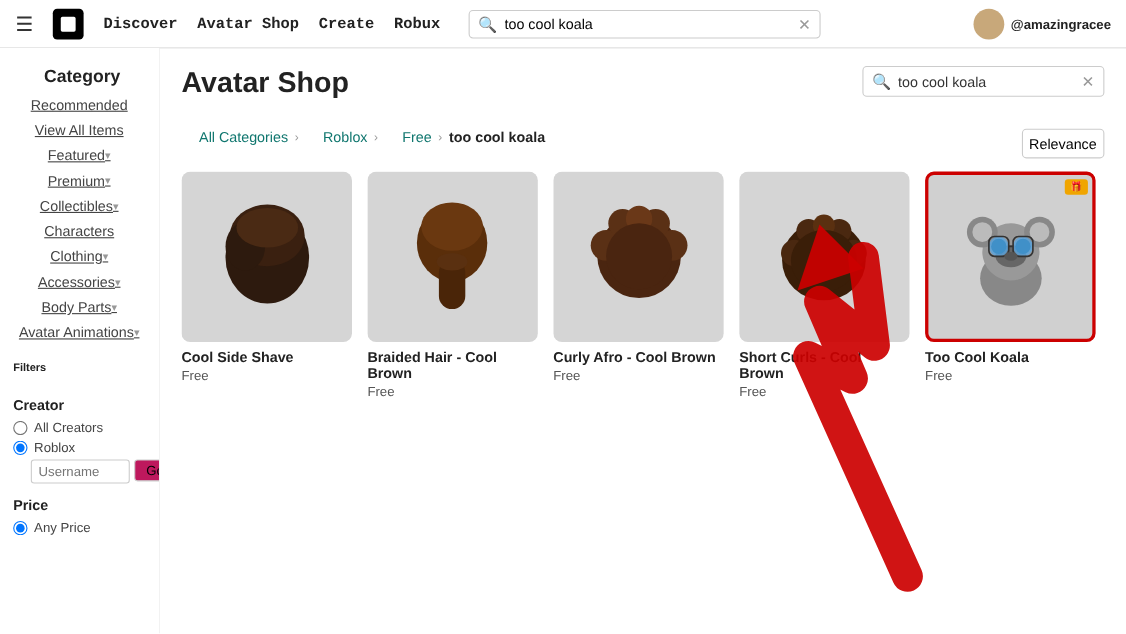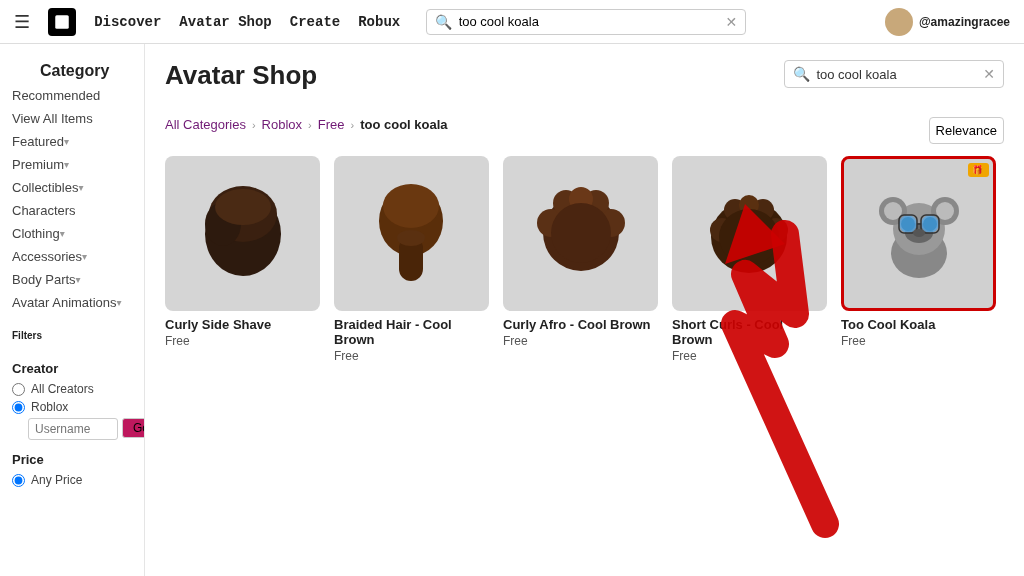--- a/index.html
+++ b/index.html
@@ -24,31 +24,31 @@
     .nav-avatar { margin-left: auto; display: flex; align-items: center; gap: 6px; cursor: pointer; }
     .nav-avatar-img { width: 28px; height: 28px; background: #c8a87a; border-radius: 50%; }
     .nav-username { font-size: 12px; font-weight: 600; }
 
     
     .layout { display: flex; height: calc(576px - 44px); overflow: hidden; }
 
     
     .sidebar { width: 145px; min-width: 145px; border-right: 1px solid #e5e5e5; padding: 12px 0; overflow-y: auto; background: #fff; }
     .sidebar-section-title { font-weight: 700; font-size: 16px; padding: 6px 12px 4px; margin-left: 28px; }
-    .sidebar-item { display: flex; align-items: center; justify-content: flex-start; padding: 4px 12px; cursor: pointer; font-size: 13px; color: #444; }
+    .sidebar-item { display: flex; align-items: center; justify-content: center; padding: 4px 12px; cursor: pointer; font-size: 13px; color: #444; text-decoration: underline; }
     .sidebar-item .chevron { font-size: 10px; color: #999; }
 
     
     .main-content { flex: 1; overflow-y: auto; padding: 16px 20px; }
     .page-heading { font-size: 26px; font-weight: 800; margin-bottom: 14px; }
 
     
     .breadcrumb { display: flex; align-items: center; gap: 6px; font-size: 13px; margin-bottom: 12px; color: #555; }
     .breadcrumb span { color: #555; }
-    .breadcrumb .crumb-link { color: #701a75; font-weight: 500; cursor: pointer; }
+    .breadcrumb .crumb-link { color: #0f766e; font-weight: 500; cursor: pointer; margin-left: 16px; }
     .breadcrumb .crumb-current { color: #222; font-weight: 600; }
     .breadcrumb .sep { color: #999; font-size: 11px; }
     .relevance-btn {
       border: 1px solid #ccc; border-radius: 4px; padding: 5px 6px;
       font-size: 13px; background: #fff; cursor: pointer; font-weight: 500;
     }
 
     
     .product-grid { display: flex; gap: 14px; flex-wrap: wrap; }
     .product-card { width: 155px; cursor: pointer; }
@@ -227,21 +227,21 @@
 
       <div class="product-card">
         <div class="product-img-wrap" style="background:#d5d5d5;">
           <svg width="100" height="110" viewBox="0 0 100 110">
             <ellipse cx="50" cy="55" rx="38" ry="42" fill="#2d1a0e"></ellipse>
             <ellipse cx="50" cy="35" rx="34" ry="28" fill="#3a2010"></ellipse>
             <ellipse cx="30" cy="45" rx="18" ry="22" fill="#2d1a0e"></ellipse>
             <ellipse cx="50" cy="28" rx="28" ry="18" fill="#4a2a14"></ellipse>
           </svg>
         </div>
-        <div class="product-name">Curly Side Shave</div>
+        <div class="product-name">Cool Side Shave</div>
         <div class="product-price">Free</div>
       </div>
 
       <div class="product-card">
         <div class="product-img-wrap" style="background:#d5d5d5;">
           <svg width="95" height="115" viewBox="0 0 95 115">
             <ellipse cx="47" cy="45" rx="32" ry="35" fill="#5a2e0a"></ellipse>
             <ellipse cx="47" cy="30" rx="28" ry="22" fill="#6a3810"></ellipse>
             <rect x="35" y="60" width="24" height="45" rx="12" fill="#4a2508"></rect>
             <ellipse cx="47" cy="62" rx="14" ry="8" fill="#5a3010"></ellipse>

